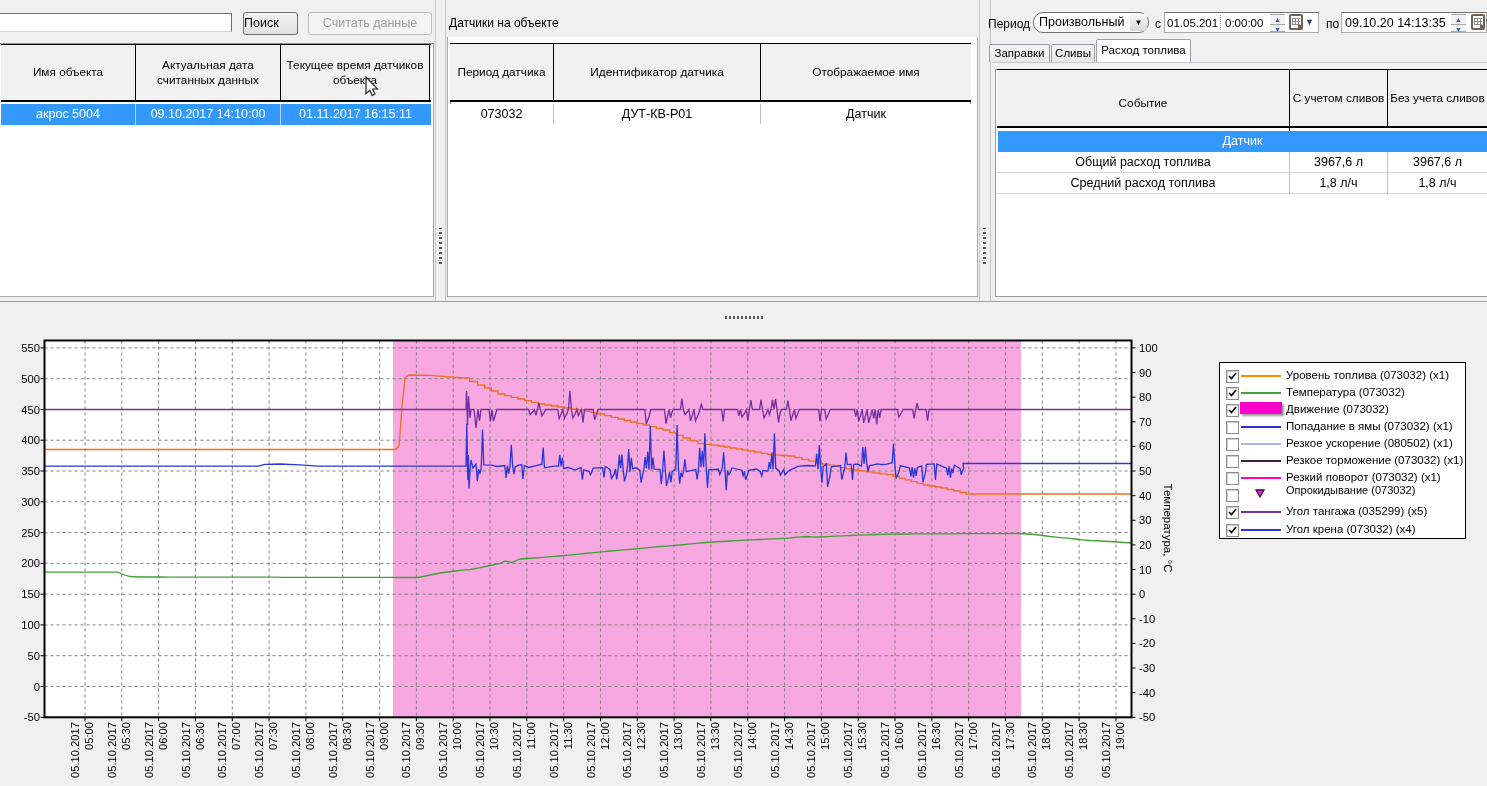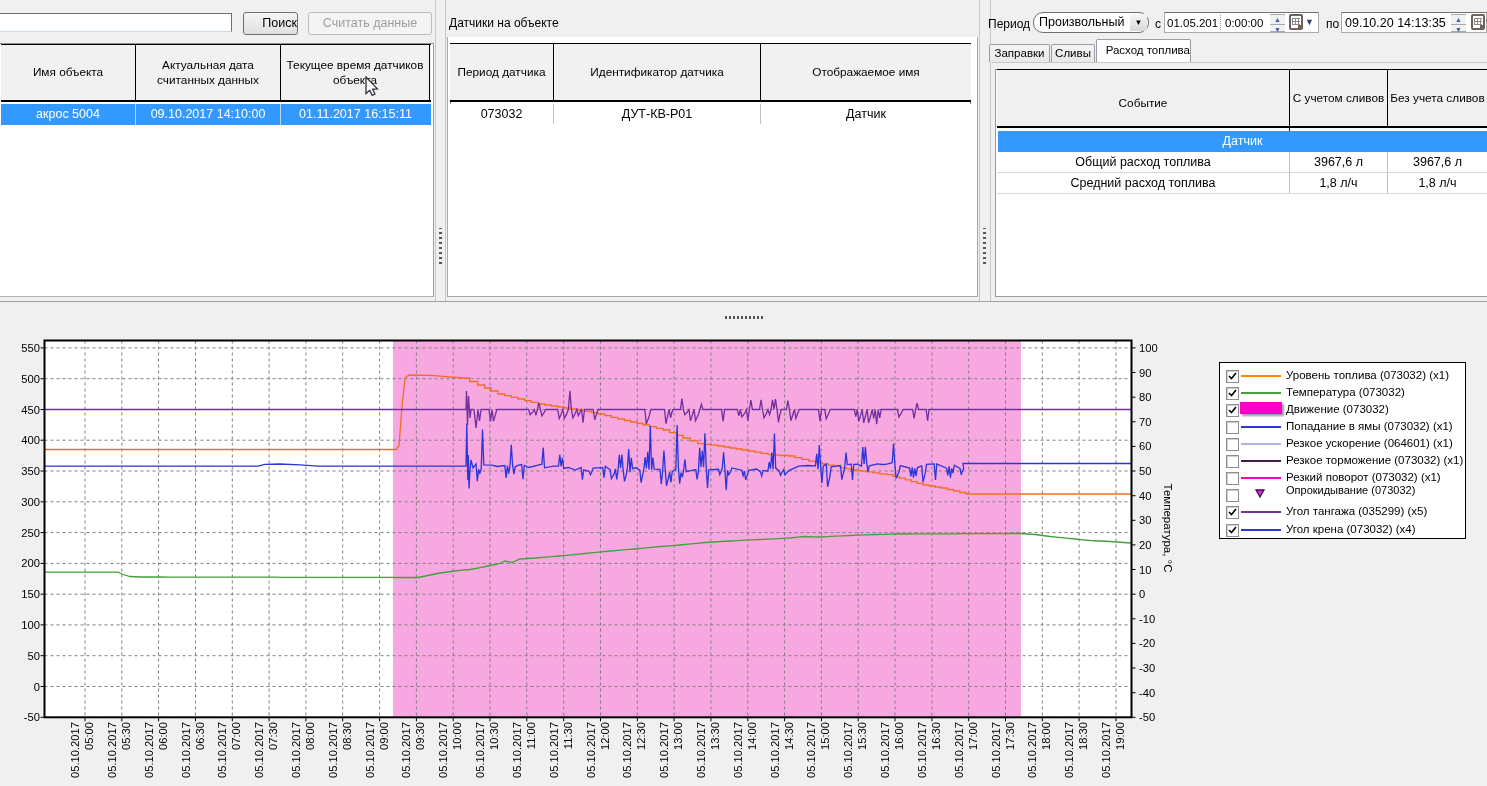--- a/index.html
+++ b/index.html
@@ -1,35 +1,35 @@
 <!DOCTYPE html>
 <html><head><meta charset="utf-8"><style>
 *{margin:0;padding:0;box-sizing:border-box}
 body{width:1487px;height:786px;background:#f0f0f0;font-family:"Liberation Sans",sans-serif;color:#000;position:relative;overflow:hidden}
 .abs{position:absolute}
-.btn{background:linear-gradient(#f4f4f4,#e0e0e0);border:1px solid #707070;border-radius:3px;font-size:12.5px;text-align:right;line-height:20px}
+.btn{background:linear-gradient(#f4f4f4,#e0e0e0);border:1px solid #707070;border-radius:3px;font-size:12.5px;text-align:left;line-height:20px}
 .btnd{background:#f4f4f4;border:1px solid #bdbdbd;border-radius:3px;font-size:12.5px;text-align:center;line-height:20px;color:#9d9d9d}
 .hdr{display:flex;align-items:center;justify-content:center;text-align:center;font-size:11.8px;line-height:1.3}
 .hdr span{white-space:nowrap}
 .selrow{background:#3399ff;color:#fff}
 .cellw{color:#fff;font-size:12.5px;text-align:center;line-height:21px}
 .cell{font-size:12.5px;text-align:center;line-height:20px;background:#fff}
 .combo{background:#fff;border:1px solid #707070;border-radius:10px;font-size:12px;line-height:19px}
 .arrbtn{position:absolute;right:1px;top:1px;bottom:1px;width:17px;background:linear-gradient(#f8f8f8,#d8d8d8);text-align:center;font-size:8px;line-height:17px;border-radius:0 2px 2px 0}
 .fld{background:#fff;border:1px solid #ababab;border-top-color:#707070}
 .spin{width:15px;height:18px;background:#f2f2f2;border-top:1px solid #a8a8a8;border-bottom:1px solid #a8a8a8;font-size:7px;color:#3a5dae;text-align:center;line-height:9px}
 .spin:before{content:"▲";display:block;height:9px;border-bottom:1px solid #a8a8a8}
 .spin:after{content:"▼";display:block;height:8px}
 .calico{width:14px;height:16px;border:2px solid #6e625a;border-radius:2px;background:#fff}
 .calico:before{content:"";position:absolute;left:1px;top:2px;width:8px;height:7px;background:
  repeating-linear-gradient(90deg,#8a8a8a 0,#8a8a8a 1px,transparent 1px,transparent 3px),
  repeating-linear-gradient(0deg,#8a8a8a 0,#8a8a8a 1px,transparent 1px,transparent 3px)}
 .calico:after{content:"";position:absolute;right:-1px;bottom:-1px;width:4px;height:4px;background:#6e625a}
 .tab{background:linear-gradient(#f4f4f4,#e8e8e8);border:1px solid #9a9da6;border-bottom:none;border-radius:2px 2px 0 0;font-size:11.5px;text-align:center;line-height:17px}
-.tabact{background:#fff;border:1px solid #9a9da6;border-bottom:none;border-radius:2px 2px 0 0;font-size:11.5px;text-align:right;line-height:20px;z-index:3}
+.tabact{background:#fff;border:1px solid #9a9da6;border-bottom:none;border-radius:2px 2px 0 0;font-size:11.5px;text-align:center;line-height:20px;z-index:3}
 .legend{left:1219px;top:362px;width:247px;height:177px;background:#fff;border:1.5px solid #000}
 .cb{width:13px;height:13px;background:#fff;border:1px solid #8e8e8e;box-shadow:inset 1px 1px 0 #d0d0d0}
 .cb svg{position:absolute;left:1px;top:1px}
 .vdots{width:3px;height:36px;background:repeating-linear-gradient(0deg,#555 0,#555 2px,transparent 2px,transparent 5px)}
 .hdots{width:38px;height:3px;background:repeating-linear-gradient(90deg,#555 0,#555 2px,transparent 2px,transparent 4px)}
 </style></head>
 <body>
 
 <div class="abs" style="left:0;top:43px;width:434px;height:254px;background:#fff;border-right:1px solid #9d9d9d;border-bottom:1px solid #b0b0b0;border-top:1px solid #909090"></div>
 <input class="abs" style="left: -2px; top: 13px; width: 234px; height: 19px; border-width: 1px; border-style: solid; border-color: rgb(112, 112, 112) rgb(112, 112, 112) rgb(200, 216, 232); border-image: initial; padding: 0px 3px; font: 12px &quot;Liberation Sans&quot;, sans-serif;" value="">
@@ -348,21 +348,21 @@
         <path d="M1 4 L3.5 6.5 L8 1" stroke="#000" stroke-width="1.6" fill="none"></path>
       </svg>
     </div>
     <div class="abs" style="left:20px;top:39.12px;width:42px;height:12px;background:#ff00cc;box-shadow:2px 2px 2px #999"></div>
     <div class="abs" style="left:66px;top:40.12px;font-size:11.5px;white-space:nowrap">Движение (073032)</div>
     <div class="abs cb" style="left:6px;top:58.17999999999999px"></div>
     <div class="abs" style="left:21px;top:63.17999999999999px;width:40px;height:2px;background:#3333cc"></div>
     <div class="abs" style="left:66px;top:57.17999999999999px;font-size:11.5px;white-space:nowrap">Попадание в ямы (073032) (x1)</div>
     <div class="abs cb" style="left:6px;top:75.24px"></div>
     <div class="abs" style="left:21px;top:80.24px;width:40px;height:2px;background:#aab4e6"></div>
-    <div class="abs" style="left:66px;top:74.24px;font-size:11.5px;white-space:nowrap">Резкое ускорение (064601) (x1)</div>
+    <div class="abs" style="left:66px;top:74.24px;font-size:11.5px;white-space:nowrap">Резкое ускорение (080502) (x1)</div>
     <div class="abs cb" style="left:6px;top:92.3px"></div>
     <div class="abs" style="left:21px;top:97.3px;width:40px;height:2px;background:#40204a"></div>
     <div class="abs" style="left:66px;top:91.3px;font-size:11.5px;white-space:nowrap">Резкое торможение (073032) (x1)</div>
     <div class="abs cb" style="left:6px;top:109.35999999999999px"></div>
     <div class="abs" style="left:21px;top:114.35999999999999px;width:40px;height:2px;background:#ff00bb"></div>
     <div class="abs" style="left:66px;top:108.35999999999999px;font-size:11.5px;white-space:nowrap">Резкий поворот (073032) (x1)</div>
     <div class="abs cb" style="left:6px;top:126.41999999999999px"></div>
     <div class="abs" style="left:33px;top:124.41999999999999px"><svg width="14" height="14" viewBox="0 0 14 14">
         <path d="M3 3 L11 3 L7 10 Z" fill="#c837c8" stroke="#50005a" stroke-width="1.3"></path>
       </svg></div>

